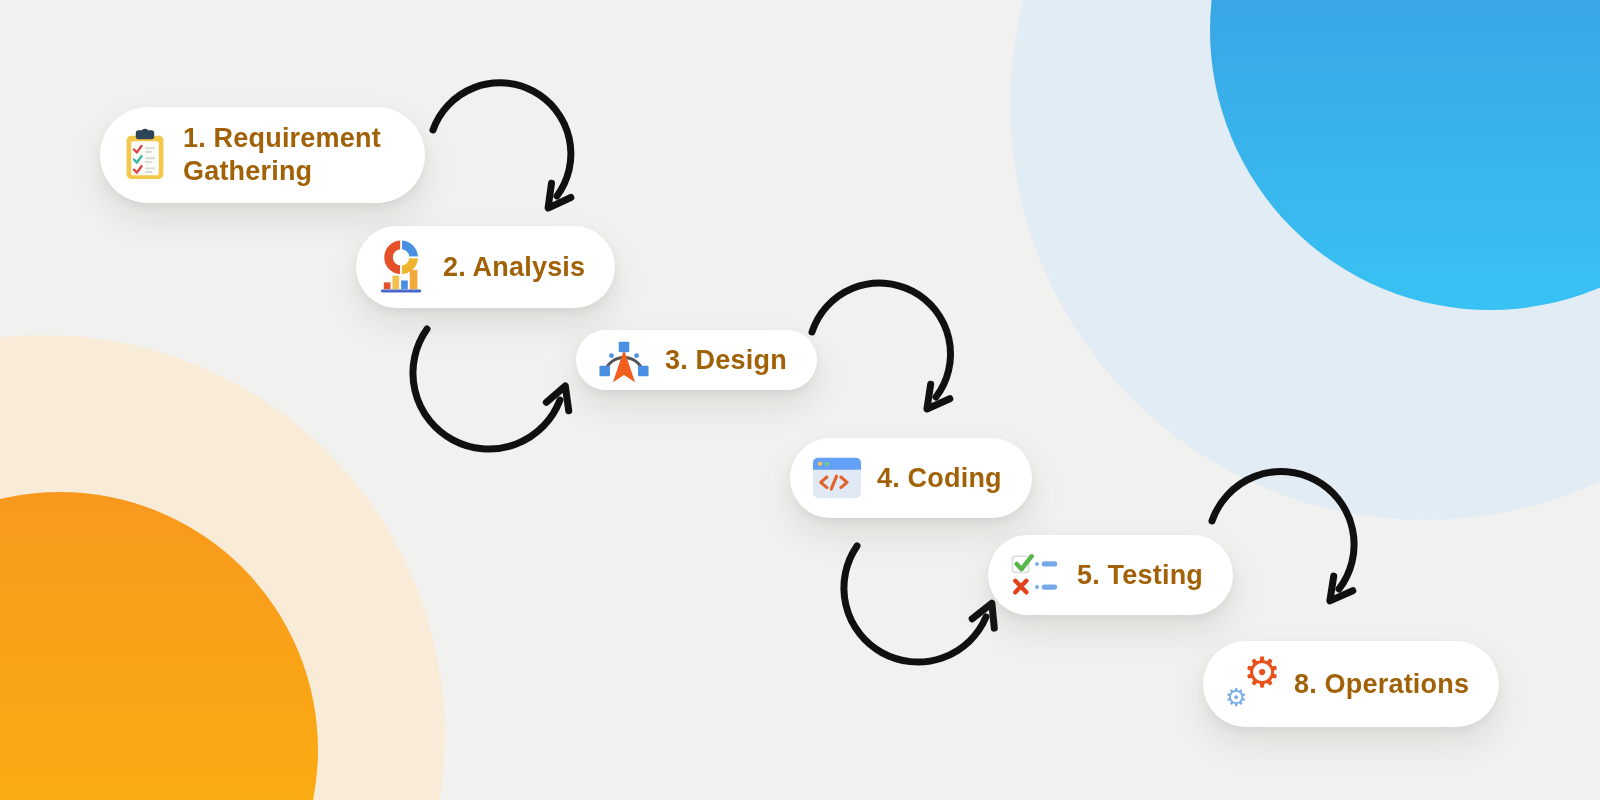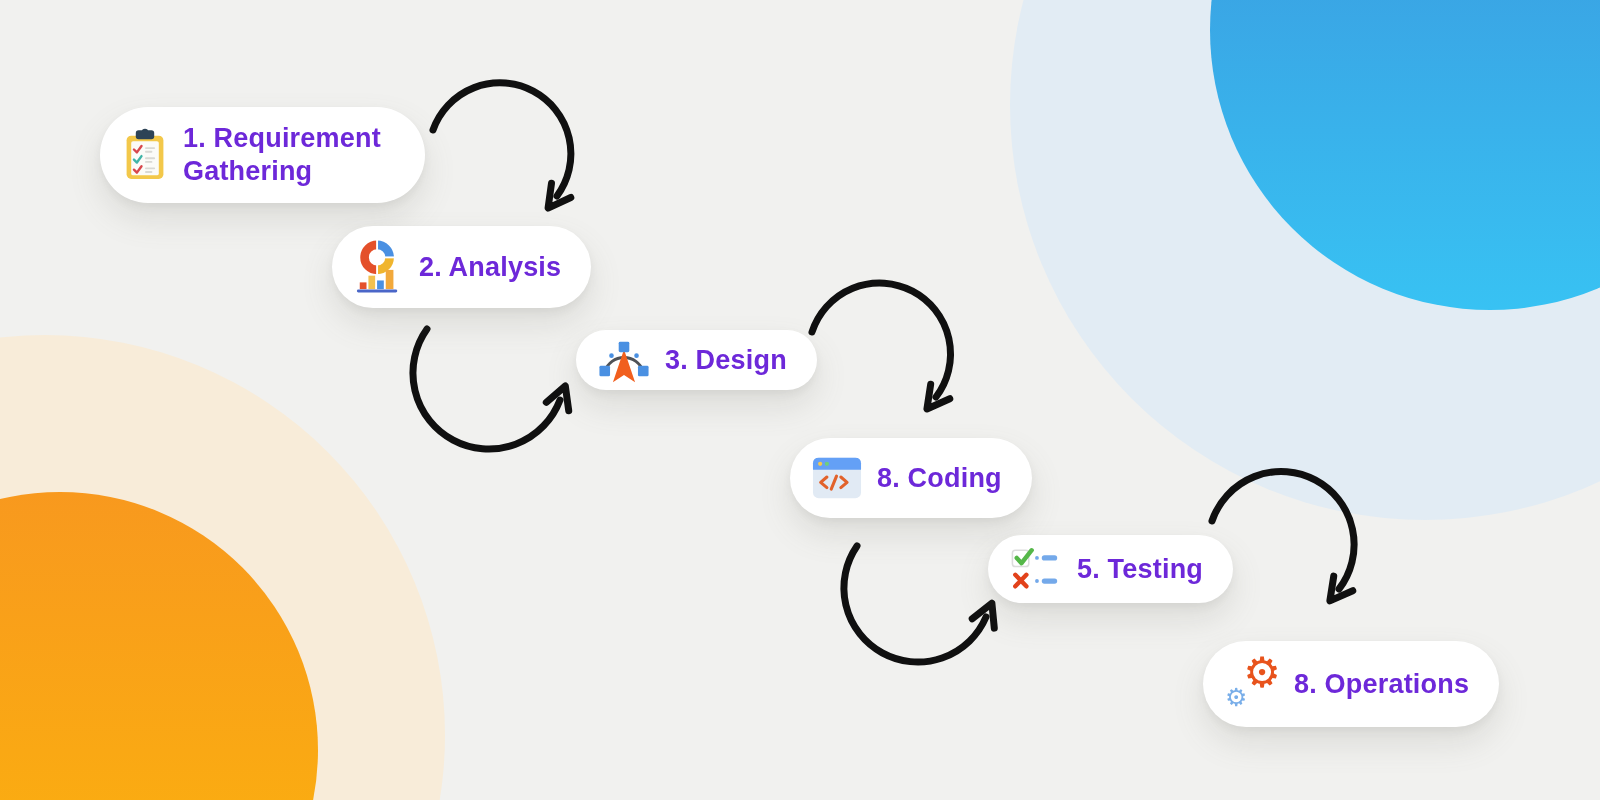--- a/index.html
+++ b/index.html
@@ -23,29 +23,29 @@
   .arrows{position:absolute;left:0;top:0;width:1600px;height:800px;pointer-events:none;}
   .arrows path{fill:none;stroke:#101010;stroke-width:7;stroke-linecap:round;}
 
   
   .pill{
     position:absolute;display:inline-flex;align-items:center;gap:15px;
     background:#ffffff;border-radius:999px;padding:0 30px 0 22px;
     box-shadow:0 16px 32px rgba(110,110,100,0.16),0 4px 10px rgba(0,0,0,0.05);
   }
   .pill .lbl{
-    font-weight:bold;color:#6d28d9;font-size:27px;letter-spacing:0.2px;
+    font-weight:bold;color:#a16207;font-size:27px;letter-spacing:0.2px;
     line-height:1.22;white-space:nowrap;
   }
   .pill-1{left:100px;top:107px;height:96px;}
   .pill-1 .lbl{white-space:normal;width:212px;}
-  .pill-2{left:332px;top:226px;height:82px;}
+  .pill-2{left:356px;top:226px;height:82px;}
   .pill-3{left:576px;top:330px;height:60px;}
   .pill-4{left:790px;top:438px;height:80px;}
-  .pill-5{left:988px;top:535px;height:68px;}
+  .pill-5{left:988px;top:535px;height:80px;}
   .pill-6{left:1203px;top:641px;height:86px;}
 
   .icon{display:inline-flex;align-items:center;justify-content:center;flex:0 0 auto;}
   .icon svg{display:block;}
 
   
   .gears{position:relative;width:54px;height:56px;}
   .gear{position:absolute;font-family:"DejaVu Sans",sans-serif;line-height:1;user-select:none;}
   .gear-big{font-size:42px;color:#e8531c;right:-2px;top:-4px;}
   .gear-small{font-size:25px;color:#79aee9;left:0;bottom:2px;}
@@ -143,21 +143,21 @@
         <path d="M1 7 Q1 1 7 1 H45 Q51 1 51 7 V13.5 H1 Z" fill="#64a0f6"></path>
         <circle cx="8.5" cy="7.2" r="2.2" fill="#f6c94c"></circle>
         <circle cx="15.5" cy="7.2" r="2.2" fill="#6fcf7c"></circle>
         <g fill="none" stroke="#e2622b" stroke-width="3.2" stroke-linecap="round" stroke-linejoin="round">
           <path d="M15.5 21 L9 26.5 L15.5 32"></path>
           <path d="M25.5 20 L20 33.5"></path>
           <path d="M30 21 L36.5 26.5 L30 32"></path>
         </g>
       </svg>
     </span>
-    <span class="lbl">8. Coding</span>
+    <span class="lbl">4. Coding</span>
   </div>
 
   <div class="pill pill-5">
     <span class="icon">
       <svg width="52" height="48" viewBox="0 0 54 48">
         <rect x="2.5" y="4.5" width="17" height="17" rx="3" fill="#ffffff" stroke="#dcdcdc" stroke-width="1.6"></rect>
         <path d="M7 12.5 l5 5.5 L22.5 4.5" fill="none" stroke="#55b749" stroke-width="4.6" stroke-linecap="round" stroke-linejoin="round"></path>
         <circle cx="28" cy="12.5" r="2" fill="#74a9ea"></circle>
         <rect x="33" y="9.8" width="16" height="5.4" rx="2.7" fill="#74a9ea"></rect>
         <g stroke="#e2421b" stroke-width="4.6" stroke-linecap="round">

